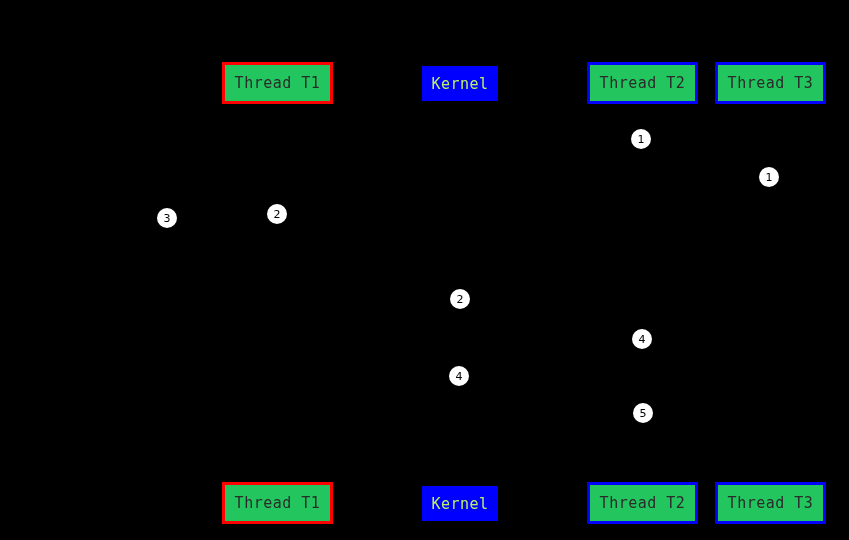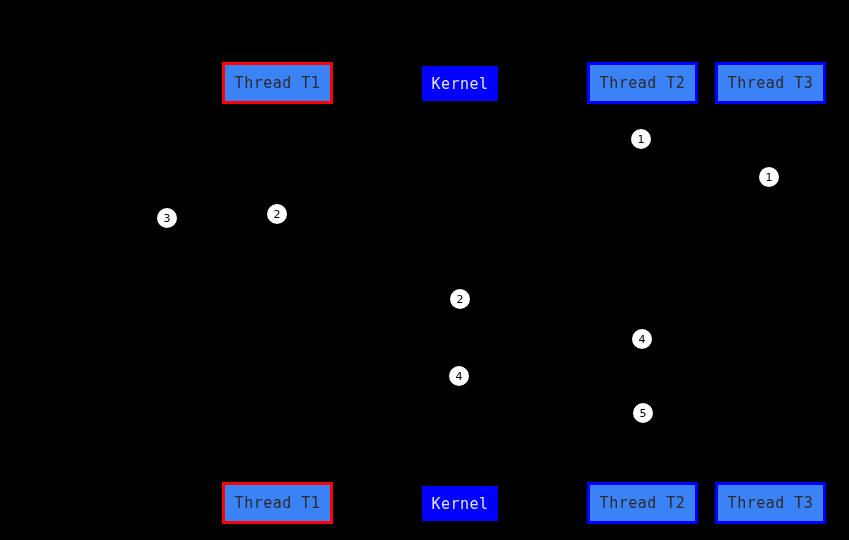--- a/index.html
+++ b/index.html
@@ -25,27 +25,27 @@
   .participant {
     position: absolute;
     box-sizing: border-box;
     display: flex;
     align-items: center;
     justify-content: center;
     white-space: pre;
     letter-spacing: 0.5px;
   }
   .participant.framed {
-    background: #3b82f6;
+    background: #22c55e;
     color: #2b2b2b;
     border-style: solid;
     border-width: 3px;
   }
   .participant.filled {
-    color: #e5e5e5;
+    color: #bef264;
     border: none;
   }
 
   
   .lifeline {
     position: absolute;
     width: 1px;
     background: #000000;
   }
 

